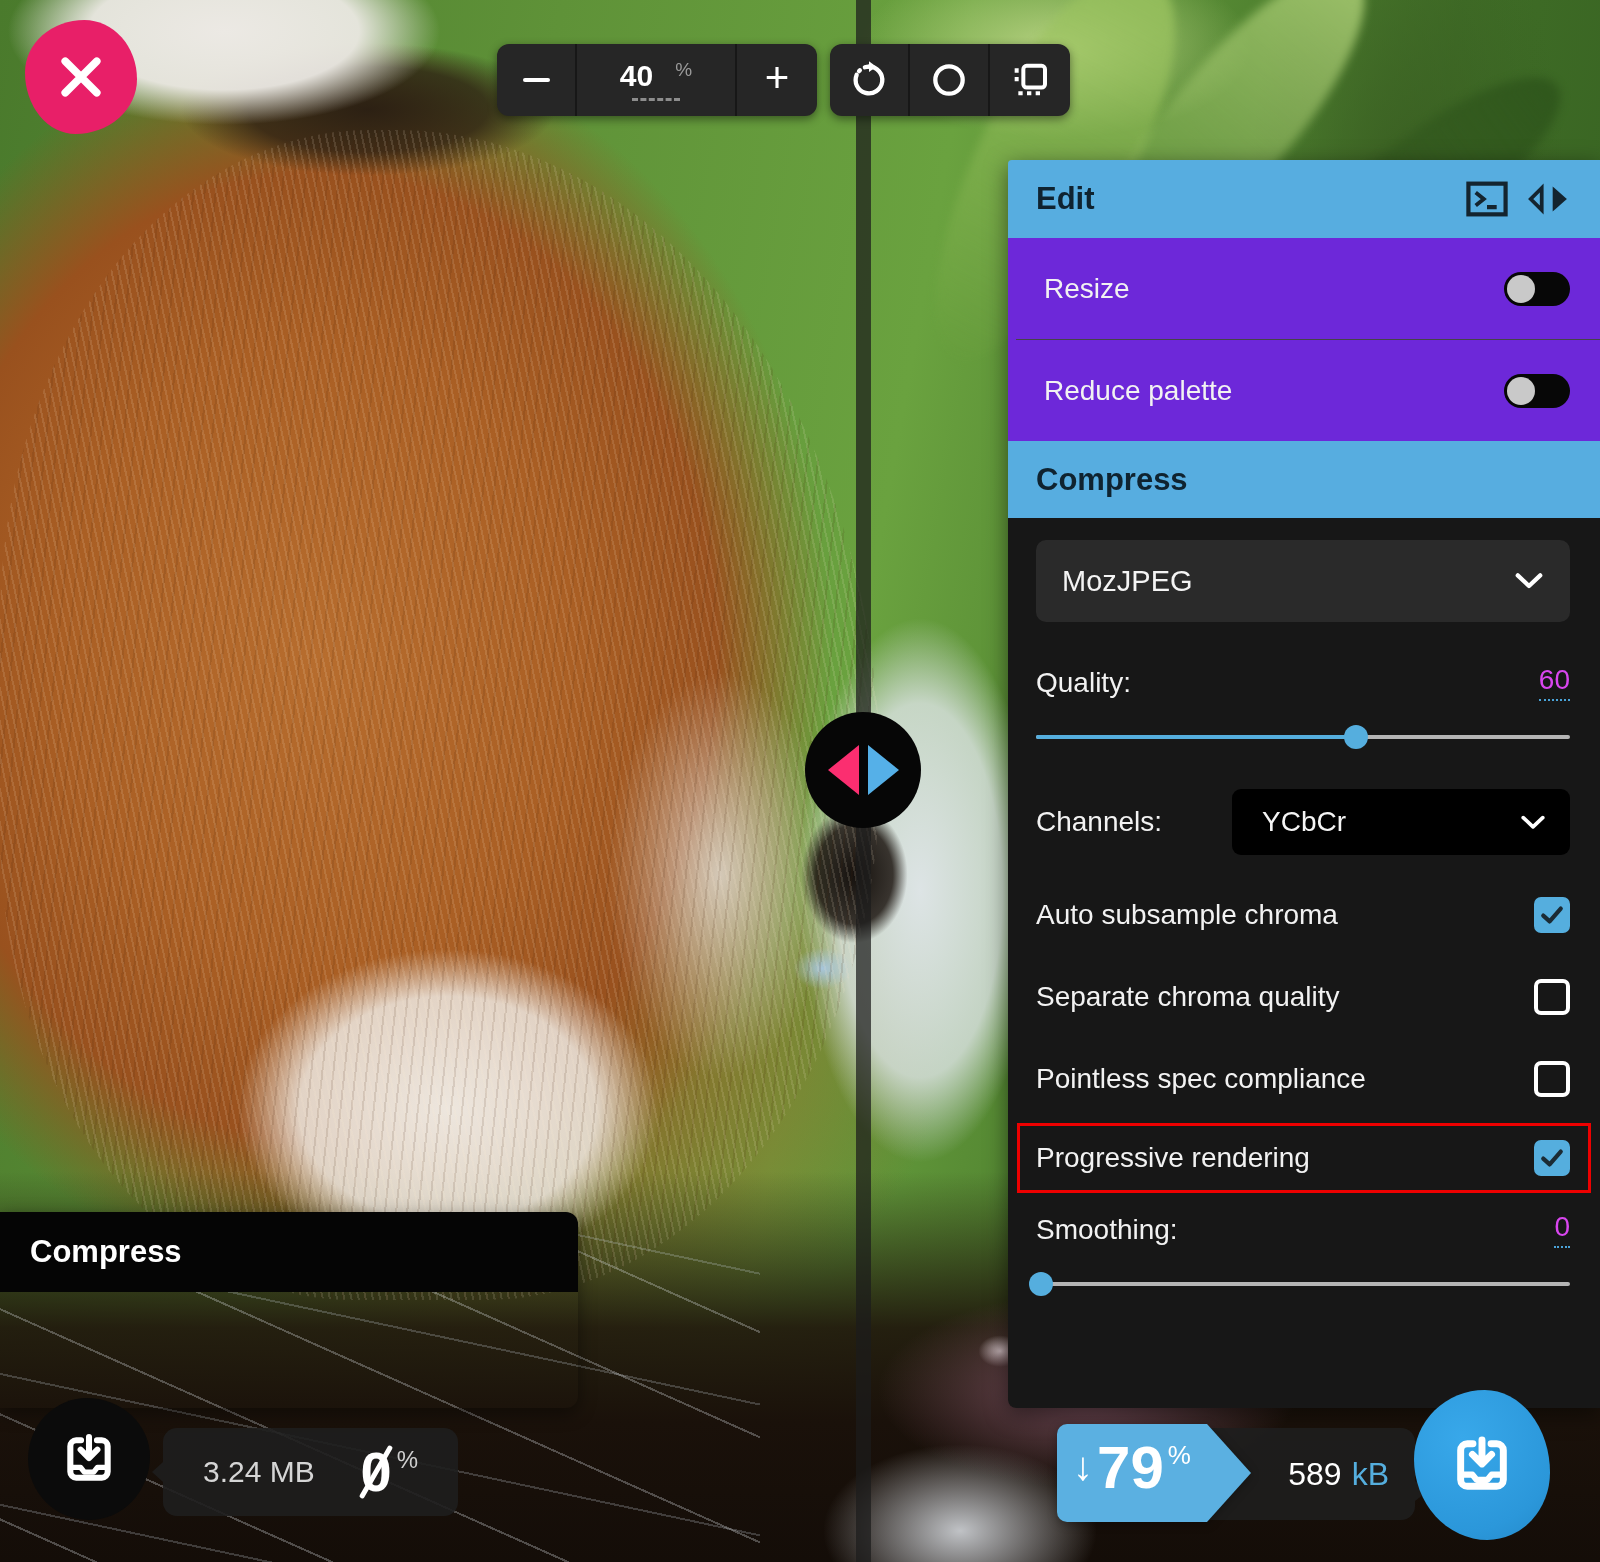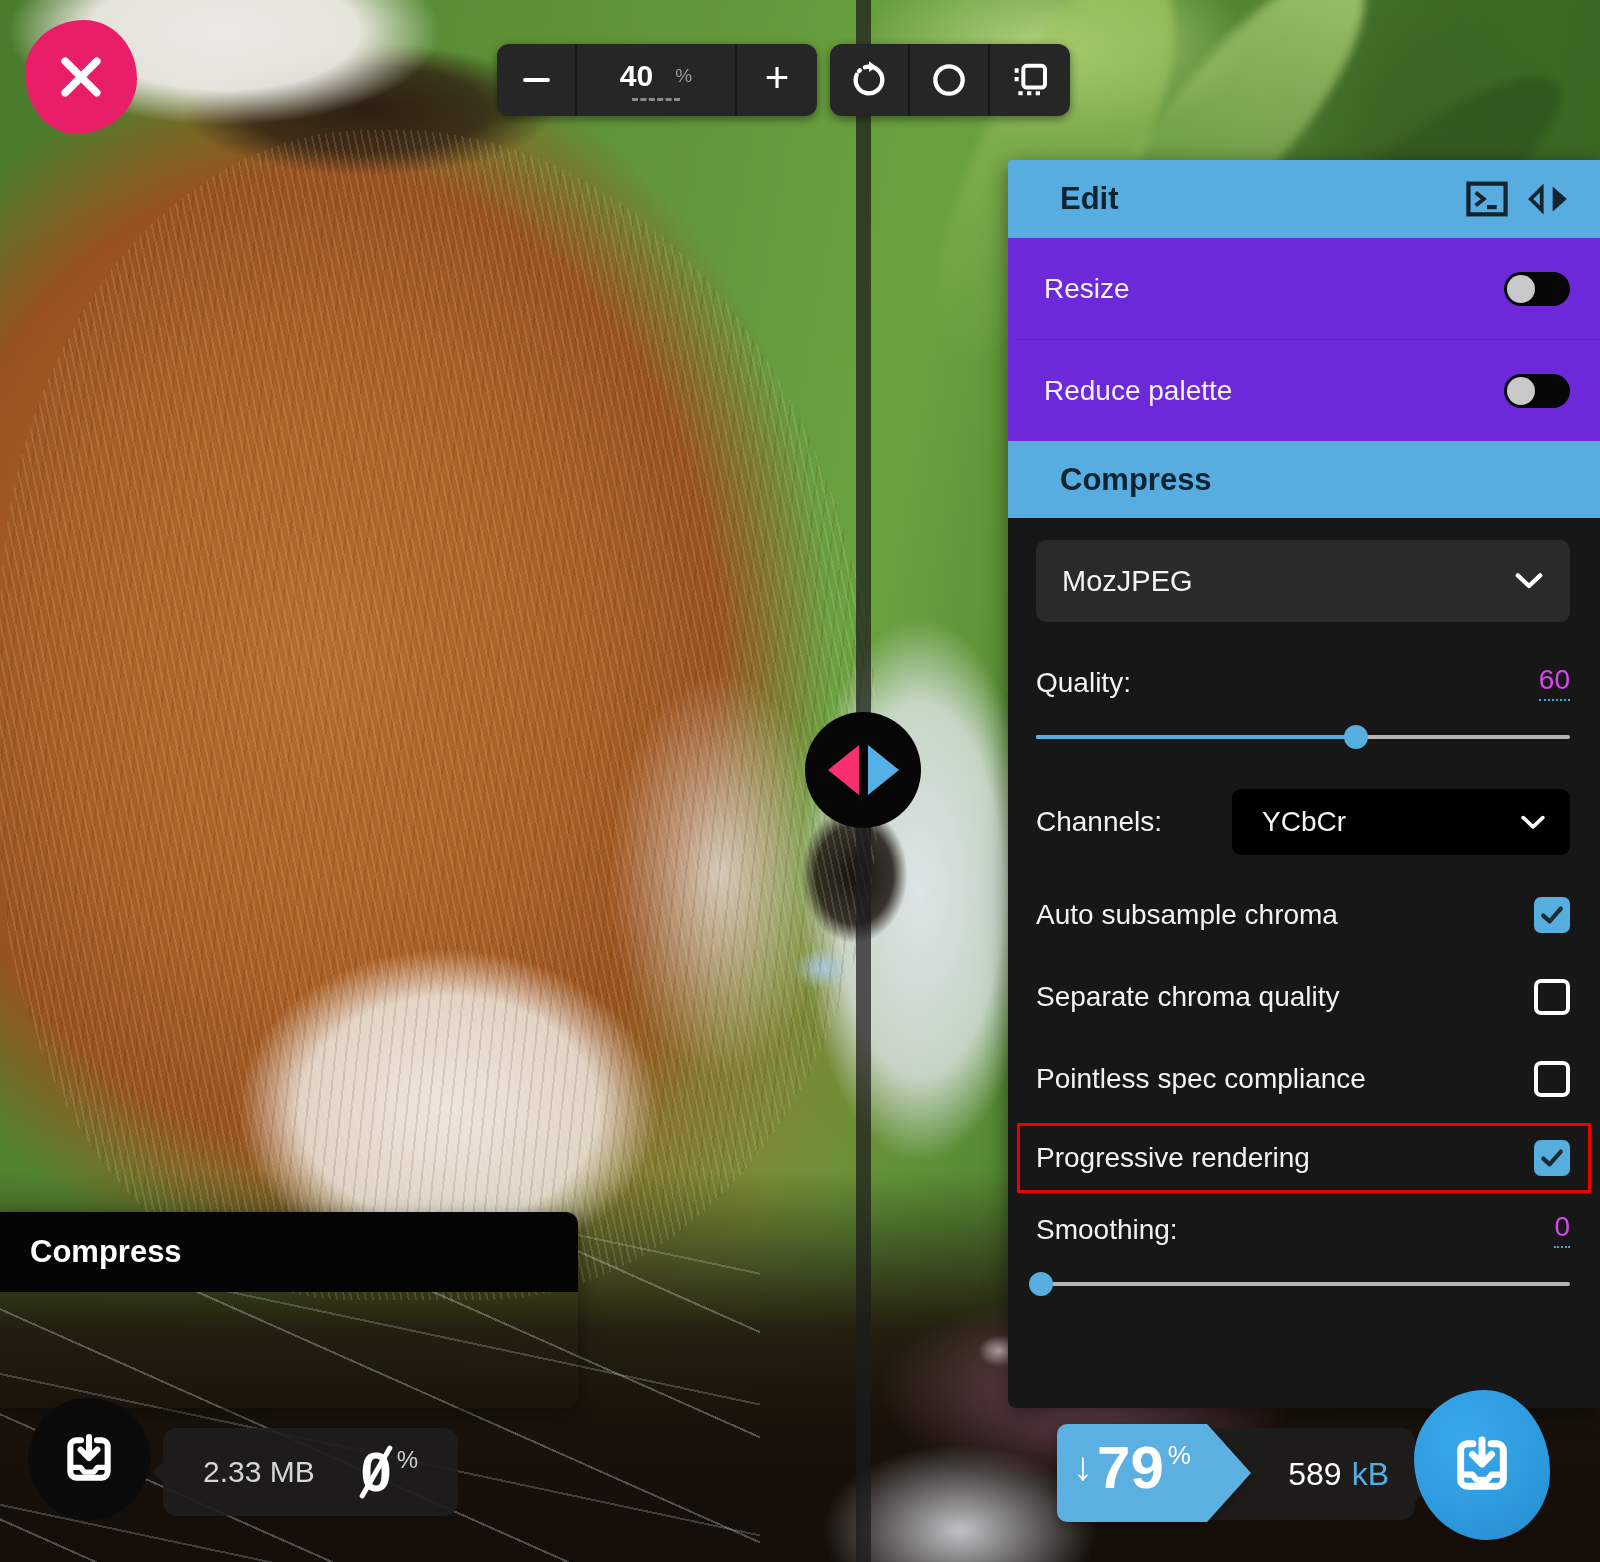--- a/index.html
+++ b/index.html
@@ -73,37 +73,37 @@
     display:flex;overflow:hidden;box-shadow:0 3px 10px rgba(0,0,0,.45);
   }
   .zoom-group{left:497px;width:320px;}
   .tool-group{left:830px;width:240px;}
   .tb-cell{
     flex:0 0 80px;display:flex;align-items:center;justify-content:center;
     background:transparent;border:none;border-right:2px solid #171717;color:#fff;cursor:pointer;padding:0;
   }
   .tb-cell:last-child{border-right:none;}
   .tb-value{flex:0 0 158px;flex-direction:column;cursor:default;gap:2px;}
-  .tb-value .vrow{display:flex;align-items:center;gap:22px;}
+  .tb-value .vrow{display:flex;align-items:flex-start;gap:22px;}
   .tb-value .num{font-size:30px;font-weight:bold;color:#fff;}
   .tb-value .unit{font-size:19px;color:#9a9a9a;}
   .tb-dashes{width:48px;border-bottom:3px dashed #8d8d8d;height:3px;}
   .minus-bar{width:27px;height:4px;background:#fff;border-radius:2px;display:block;}
   .plus-glyph{font-size:42px;font-weight:300;line-height:1;margin-top:-4px;}
   
   .panel{
     position:absolute;left:1008px;top:160px;width:592px;height:1248px;
     border-radius:4px 0 0 8px;overflow:hidden;box-shadow:0 6px 22px rgba(0,0,0,.5);
     display:flex;flex-direction:column;
   }
   .panel-hdr{
     height:78px;background:#57ade0;display:flex;align-items:center;
     padding:0 30px 0 28px;flex:0 0 auto;
   }
-  .panel-hdr .ttl{font-size:31px;font-weight:bold;color:#0f2330;margin-left:24px;}
+  .panel-hdr .ttl{font-size:31px;font-weight:bold;color:#0f2330;}
   .hdr-icons{margin-left:auto;display:flex;align-items:center;gap:18px;}
   .opt-rows{background:#6d28d9;flex:0 0 auto;padding-left:8px;}
   .opt-row{
     height:101px;display:flex;align-items:center;padding:0 30px 0 28px;
     border-bottom:1px solid #454545;
   }
   .opt-row:last-child{border-bottom:none;}
   .opt-label{font-size:28px;color:#f2f2f2;}
   .toggle{margin-left:auto;width:66px;height:34px;background:#070707;border-radius:17px;position:relative;cursor:pointer;}
   .toggle .knob{position:absolute;left:3px;top:3px;width:28px;height:28px;border-radius:50%;background:#c9c9c9;}
@@ -372,21 +372,21 @@
 
   <button class="dl-left">
     <svg width="56" height="56" viewBox="0 0 24 24" fill="none">
       <path d="M8.6 4 H6.5 A2.5 2.5 0 0 0 4 6.5 V17.5 A2.5 2.5 0 0 0 6.5 20 H17.5 A2.5 2.5 0 0 0 20 17.5 V6.5 A2.5 2.5 0 0 0 17.5 4 H15.4" stroke="#fff" stroke-width="2.6" stroke-linecap="round"></path>
       <path d="M12 2.6 V11.2 M8.4 8 L12 11.6 L15.6 8" stroke="#fff" stroke-width="2.6" stroke-linecap="round" stroke-linejoin="round"></path>
       <path d="M4.6 15.6 H8.4 L10 17.6 H14 L15.6 15.6 H19.4" stroke="#fff" stroke-width="2.3" stroke-linecap="round" stroke-linejoin="round"></path>
     </svg>
   </button>
   <div class="bubble left-bubble">
     <span class="notch-left"></span>
-    <span class="size">2.33 MB</span>
+    <span class="size">3.24 MB</span>
     <span class="pct">
       <span class="zero">0</span>
       <span class="pct-unit">%</span>
     </span>
   </div>
 
   <div class="bubble right-bubble">
     <span class="size">589</span>
     <span class="kb">kB</span>
     <span class="notch-right"></span>

